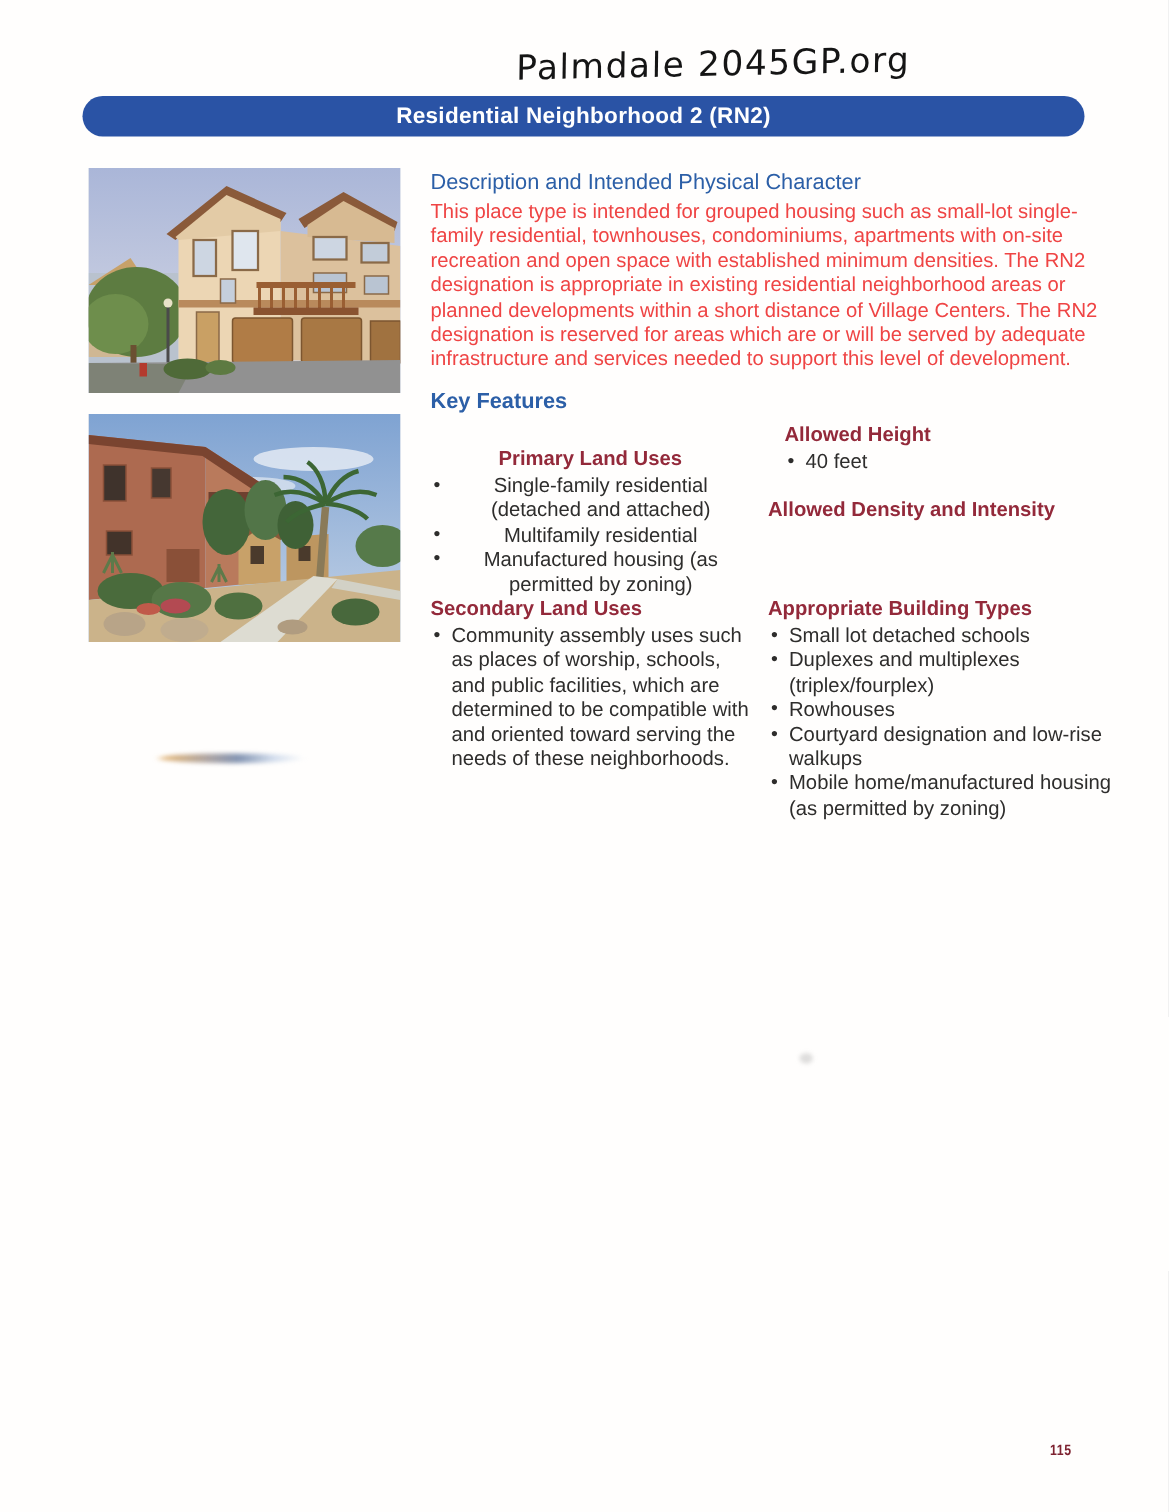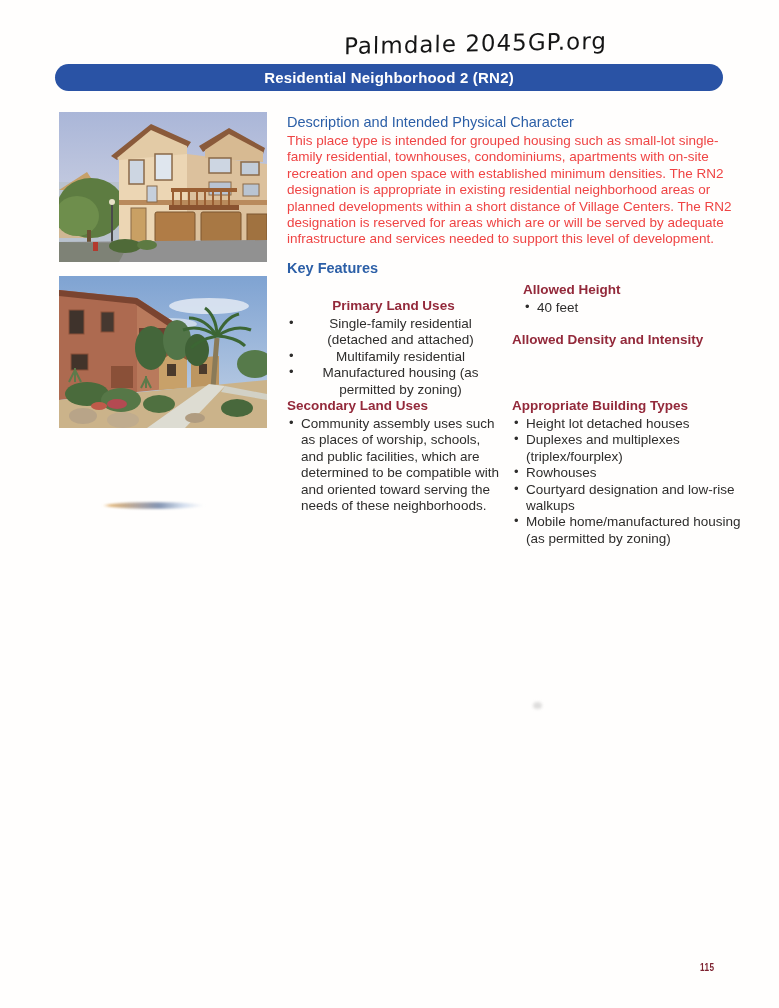--- a/index.html
+++ b/index.html
@@ -247,21 +247,21 @@
     <div class="subsection sub-secondary">
       <div class="h-maroon">Secondary Land Uses</div>
       <ul class="bullets">
         <li>Community assembly uses such as places of worship, schools, and public facilities, which are determined to be compatible with and oriented toward serving the needs of these neighborhoods.</li>
       </ul>
     </div>
 
     <div class="subsection sub-types">
       <div class="h-maroon">Appropriate Building Types</div>
       <ul class="bullets">
-        <li>Height lot detached houses</li>
+        <li>Small lot detached schools</li>
         <li>Duplexes and multiplexes (triplex/fourplex)</li>
         <li>Rowhouses</li>
         <li>Courtyard designation and low-rise walkups</li>
         <li>Mobile home/manufactured housing (as permitted by zoning)</li>
       </ul>
     </div>
   </div>
 
   <div class="page-number">115</div>
 

